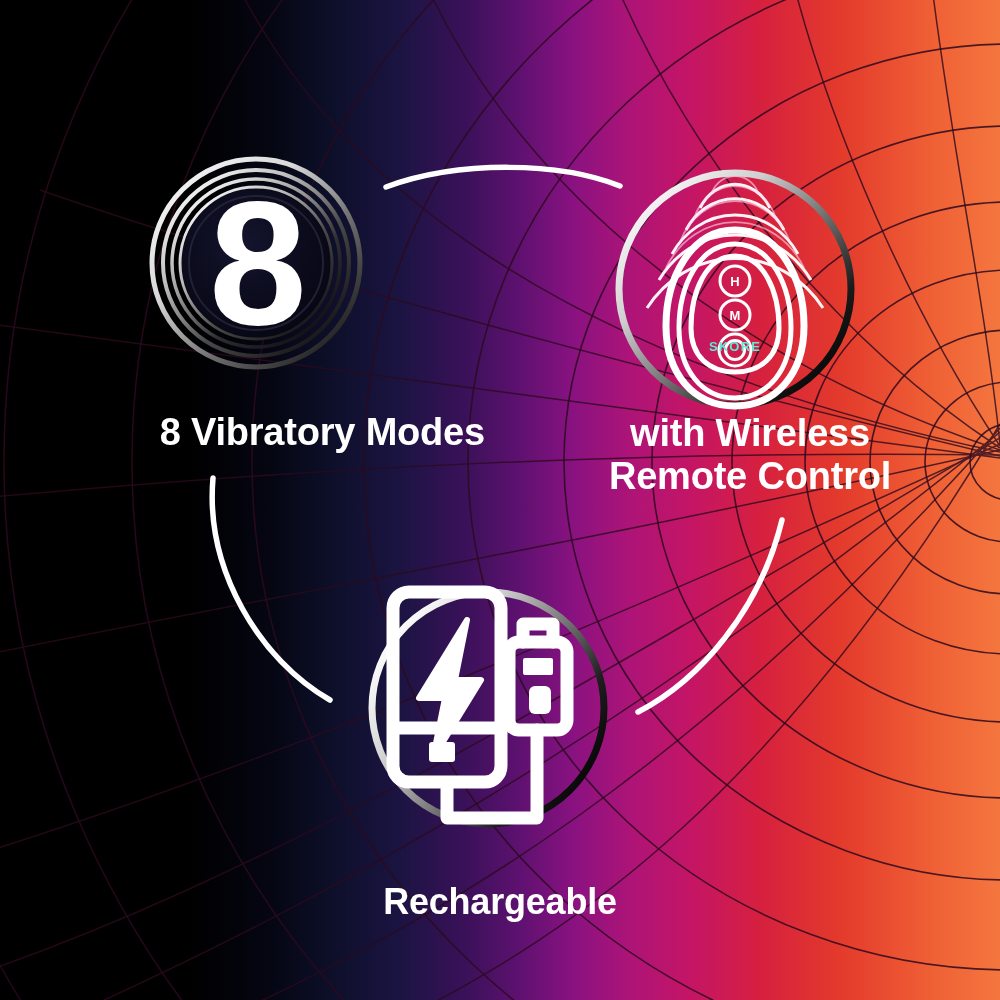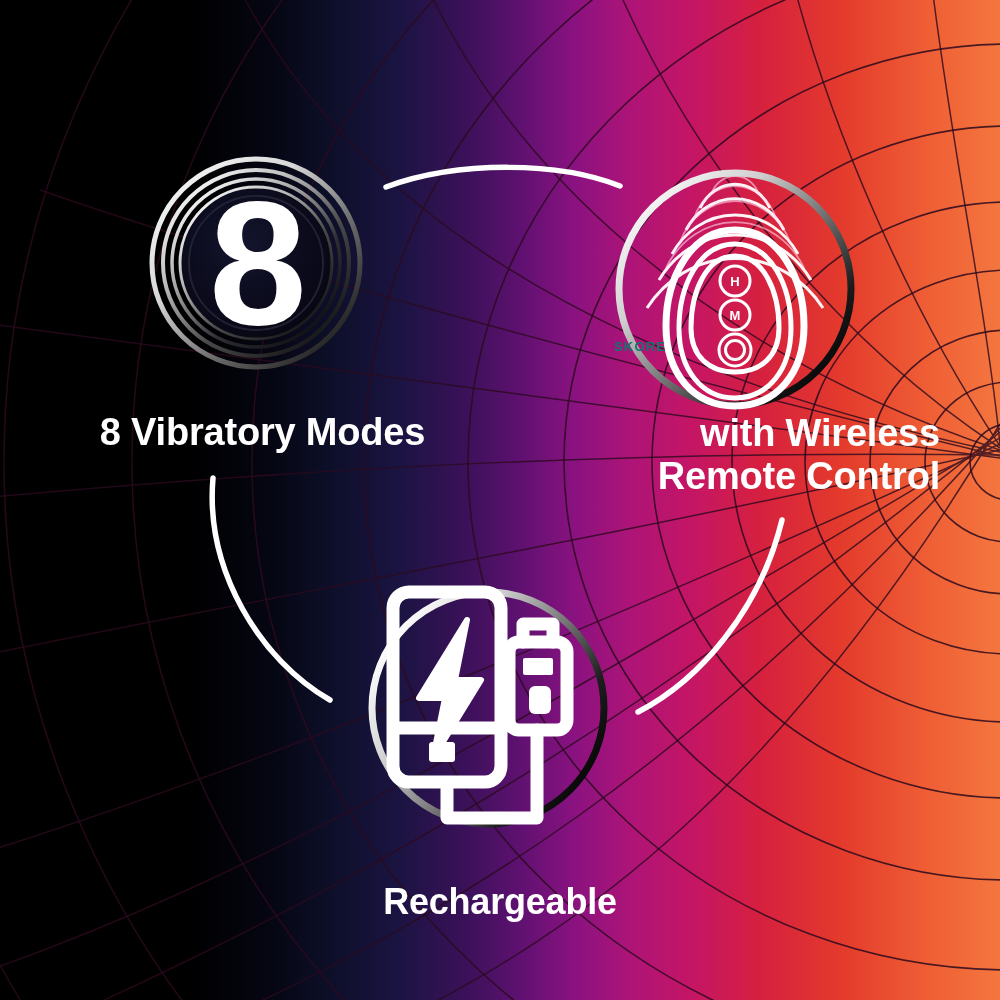--- a/index.html
+++ b/index.html
@@ -40,25 +40,25 @@
     color:#ffffff;
     font-weight:700;
     letter-spacing:-0.2px;
     text-align:center;
     line-height:1.12;
     white-space:pre-line;
   }
   #label-modes {
     left:40px; top:411px; width:445px;
     font-size:38px;
+    text-align:right;
   }
   #label-remote {
     left:560px; top:412px; width:380px;
     font-size:38px;
-    text-align:right;
   }
   #label-recharge {
     left:330px; top:882px; width:340px;
     font-size:36px;
   }
 
   
   .badge {
     position:absolute;
     border-radius:50%;
@@ -75,22 +75,22 @@
     color:#ffffff;
     font-weight:700;
     font-size:176px;
     line-height:1;
     letter-spacing:-4px;
   }
   .remote-brand {
     position:absolute;
     left:0; right:0;
     top:171px;
-    text-align:left;
-    color:#0f766e;
+    text-align:center;
+    color:#5eead4;
     font-size:13px;
     font-weight:700;
     letter-spacing:1.2px;
   }
 </style>
 </head>
 <body>
 
 <div id="stage">
 

